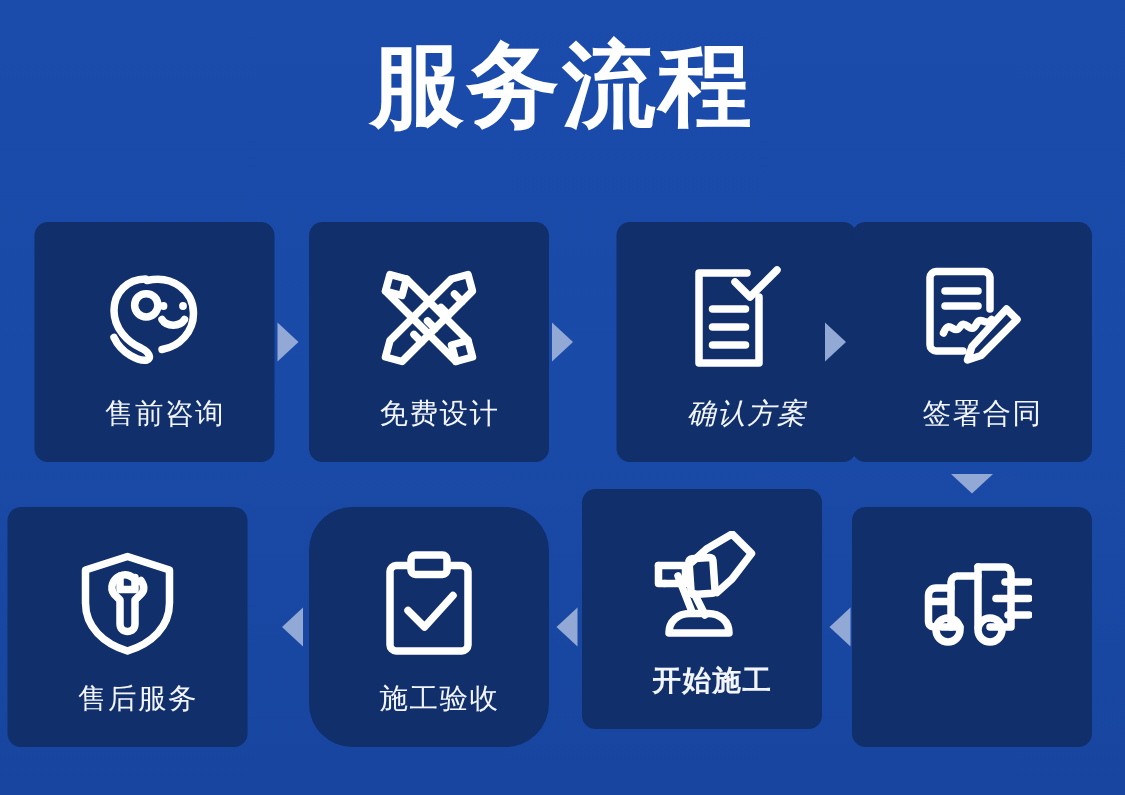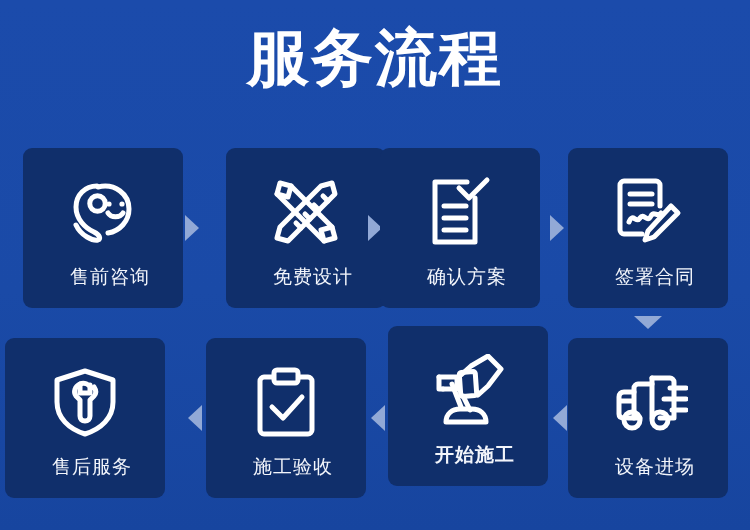--- a/index.html
+++ b/index.html
@@ -106,41 +106,41 @@
         <circle cx="42" cy="28" r="2.6" fill="#ffffff" stroke="none"></circle>
         <circle cx="55" cy="28" r="2.6" fill="#ffffff" stroke="none"></circle>
         <path d="M41 37 C44 42 53 42 56 37"></path>
       </svg>
     </div>
     <div class="label">售前咨询</div>
   </div>
 
   <div class="arrow arrow-right" style="left:185px; top:215px;"></div>
 
-  <div class="card" style="left:206px; top:148px;margin-left:20px;">
+  <div class="card" style="left:206px; top:148px;">
     <div class="icon-wrap">
       <svg width="74" height="74" viewBox="0 0 74 74" fill="none" stroke="#ffffff" stroke-width="5" stroke-linecap="round" stroke-linejoin="round">
 
         <path d="M11 8 L8 19 L55 66 L66 63 L63 52 L22 11 Z"></path>
         <path d="M8 19 L19 22 L22 11"></path>
         <path d="M55 66 L52 55 L63 52"></path>
 
         <path d="M63 8 L66 19 L19 66 L8 63 L11 52 L52 11 Z"></path>
         <path d="M54 21 L59 26"></path>
         <path d="M45 30 L50 35"></path>
         <path d="M36 39 L41 44"></path>
         <path d="M27 48 L32 53"></path>
       </svg>
     </div>
     <div class="label">免费设计</div>
   </div>
 
   <div class="arrow arrow-right" style="left:368px; top:215px;"></div>
 
-  <div class="card" style="left:380px; top:148px;">
+  <div class="card" style="left:411px; top:148px;font-style:italic;">
     <div class="icon-wrap">
       <svg width="66" height="72" viewBox="0 0 66 72" fill="none" stroke="#ffffff" stroke-width="5" stroke-linecap="round" stroke-linejoin="round">
         <path d="M48 22 L48 66 L8 66 L8 6 L40 6"></path>
         <path d="M32 12 L42 22 L60 4"></path>
         <path d="M17 30 L39 30"></path>
         <path d="M17 42 L39 42"></path>
         <path d="M17 54 L39 54"></path>
       </svg>
     </div>
     <div class="label">确认方案</div>
@@ -169,21 +169,21 @@
         <path d="M34 5 L62 14 L62 36 C62 52 50 63 34 68 C18 63 6 52 6 36 L6 14 Z"></path>
         <path d="M40 22 C38 18 33 16 29 18 C24 20 22 26 25 30 L29 34 L29 50 C29 53 31 55 34 55 C37 55 39 53 39 50 L39 34 L43 30 C46 27 45 24 43 21"></path>
         <path d="M29 18 L29 27 L39 27 L39 19"></path>
       </svg>
     </div>
     <div class="label">售后服务</div>
   </div>
 
   <div class="arrow arrow-left" style="left:188px; top:405px;"></div>
 
-  <div class="card" style="left:206px; top:338px;">
+  <div class="card" style="left:206px; top:338px;border-radius:29px;">
     <div class="icon-wrap">
       <svg width="66" height="72" viewBox="0 0 66 72" fill="none" stroke="#ffffff" stroke-width="5" stroke-linecap="round" stroke-linejoin="round">
         <path d="M20 11 L11 11 C9 11 7 13 7 15 L7 64 C7 66 9 68 11 68 L55 68 C57 68 59 66 59 64 L59 15 C59 13 57 11 55 11 L46 11"></path>
         <rect x="21" y="4" width="24" height="13" rx="3"></rect>
         <path d="M19 41 L30 52 L49 31"></path>
       </svg>
     </div>
     <div class="label">施工验收</div>
   </div>
 
@@ -215,16 +215,15 @@
         <path d="M44 16 L30 16 C28 16 26 18 26 20 L26 50"></path>
         <path d="M26 24 L16 24 C13 24 11 26 11 29 L11 46 C11 49 13 50 16 50"></path>
         <path d="M13 33 L24 33"></path>
         <circle cx="24" cy="52" r="8"></circle>
         <circle cx="52" cy="52" r="8"></circle>
         <path d="M62 20 L78 20"></path>
         <path d="M56 31 L78 31"></path>
         <path d="M64 42 L78 42"></path>
       </svg>
     </div>
-    <div class="label">设备进场</div>
   </div>
 
 </div>
 
 </body></html>

